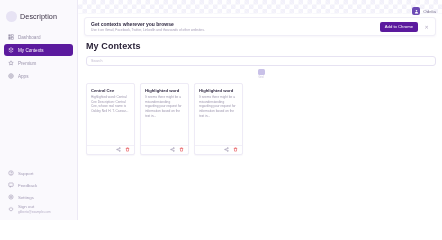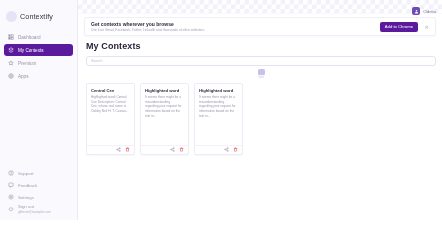--- a/index.html
+++ b/index.html
@@ -156,21 +156,21 @@
 </style>
 </head>
 <body>
 
 <div class="app">
 
   <aside class="sidebar">
 
     <div class="brand">
       <span class="brand-mark"></span>
-      <span class="brand-name">Contextify</span>
+      <span class="brand-name">Description</span>
     </div>
 
     <nav class="nav">
 
       <div class="nav-item">
         <span class="nav-ico">
           <svg viewBox="0 0 16 16" fill="none" stroke="currentColor" stroke-width="1.6">
             <rect x="2" y="2" width="5" height="5"></rect>
               <rect x="9" y="2" width="5" height="5"></rect>
             <rect x="2" y="9" width="5" height="5"></rect>

